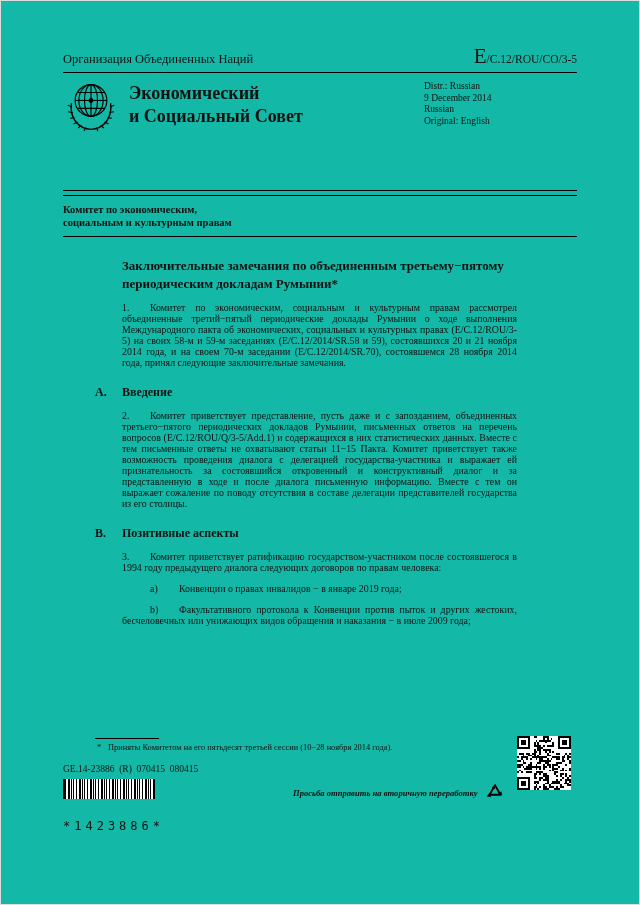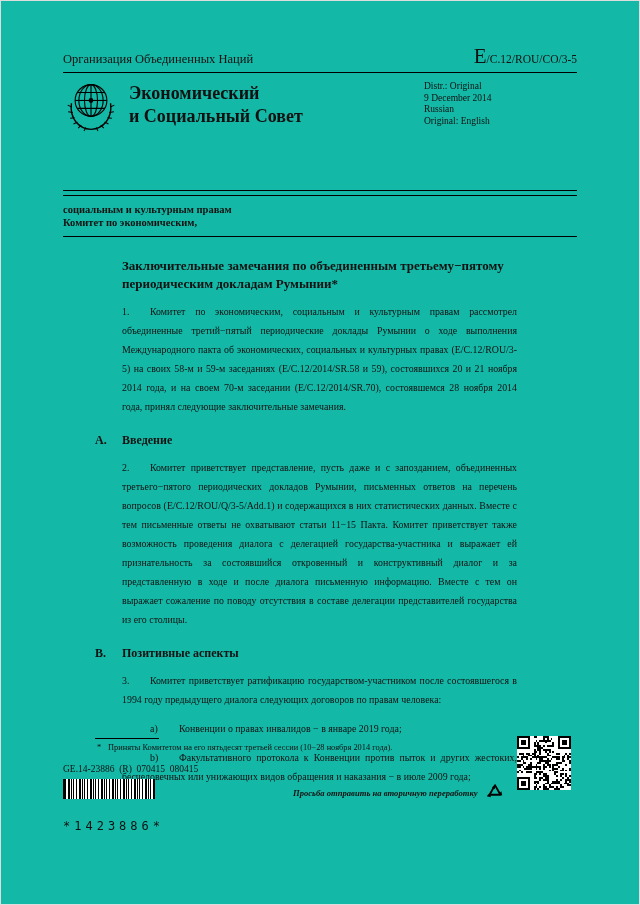--- a/index.html
+++ b/index.html
@@ -24,21 +24,21 @@
   .council-title{font-weight:bold;font-size:18px;line-height:23px;margin:4px 0 0 10px;}
   .distr-block{margin-left:auto;width:153px;font-size:9.5px;line-height:11.6px;margin-top:3px;}
 
   .double-rule{margin-top:54px;height:4px;border-top:1.7px solid #000;border-bottom:0.9px solid #000;}
   .committee{margin-top:7px;font-weight:bold;font-size:10.5px;line-height:13px;}
   .thin-rule{margin-top:7px;border-top:1px solid #000;}
 
   
   main{margin-left:59px;width:403px;display:block;}
   h1{font-size:13px;line-height:17.5px;font-weight:bold;margin:20px 0 0 0;}
-  .para{font-size:9.9px;line-height:19px;text-align:justify;margin:10px 8px 0 0;}
+  .para{font-size:9.9px;line-height:11px;text-align:justify;margin:10px 8px 0 0;}
   .pnum{display:inline-block;width:28px;}
   h2{font-size:12px;line-height:15px;font-weight:bold;margin:17px 0 0 -27px;}
   h2 .slet{display:inline-block;width:27px;}
   .list-item{text-indent:28px;}
   .list-item .marker{display:inline-block;width:29px;text-indent:0;}
 
   
   .footnote-area{position:absolute;left:95px;top:738px;width:420px;}
   .footnote-rule{width:64px;border-top:1px solid #000;}
   .footnote{font-size:8.4px;margin-top:4px;}
@@ -85,32 +85,32 @@
             <path d="M9.5 31 l-4.5 -2 M10.5 37 l-5 -1 M12.5 42.5 l-4.8 0.5 M15.5 47 l-4.2 2.2 M19.5 50.5 l-3.2 3.2 M24.5 53 l-2 3.6"></path>
             <path d="M50.5 31 l4.5 -2 M49.5 37 l5 -1 M47.5 42.5 l4.8 0.5 M44.5 47 l4.2 2.2 M40.5 50.5 l3.2 3.2 M35.5 53 l2 3.6"></path>
           </g>
         </svg>
       </div>
       <div class="council-title">
         <div>Экономический</div>
         <div>и Социальный Совет</div>
       </div>
       <div class="distr-block">
-        <div>Distr.: Original</div>
+        <div>Distr.: Russian</div>
         <div>9 December 2014</div>
         <div>Russian</div>
         <div>Original: English</div>
       </div>
     </div>
 
     <div class="double-rule"></div>
 
     <div class="committee">
+      <div>Комитет по экономическим,</div>
       <div>социальным и культурным правам</div>
-      <div>Комитет по экономическим,</div>
     </div>
 
     <div class="thin-rule"></div>
 
     <main>
       <h1>Заключительные замечания по объединенным третьему−пятому периодическим докладам Румынии*</h1>
 
       <p class="para"><span class="pnum">1.</span><span>Комитет по экономическим, социальным и культурным правам рассмотрел объединенные третий−пятый периодические доклады Румынии о ходе выполнения Международного пакта об экономических, социальных и культурных правах (E/C.12/ROU/3-5) на своих 58-м и 59-м заседаниях (E/C.12/2014/SR.58 и 59), состоявшихся 20 и 21 ноября 2014 года, и на своем 70-м заседании (E/C.12/2014/SR.70), состоявшемся 28 ноября 2014 года, принял следующие заключительные замечания.</span></p>
 
       <h2><span class="slet">A.</span><span>Введение</span></h2>

